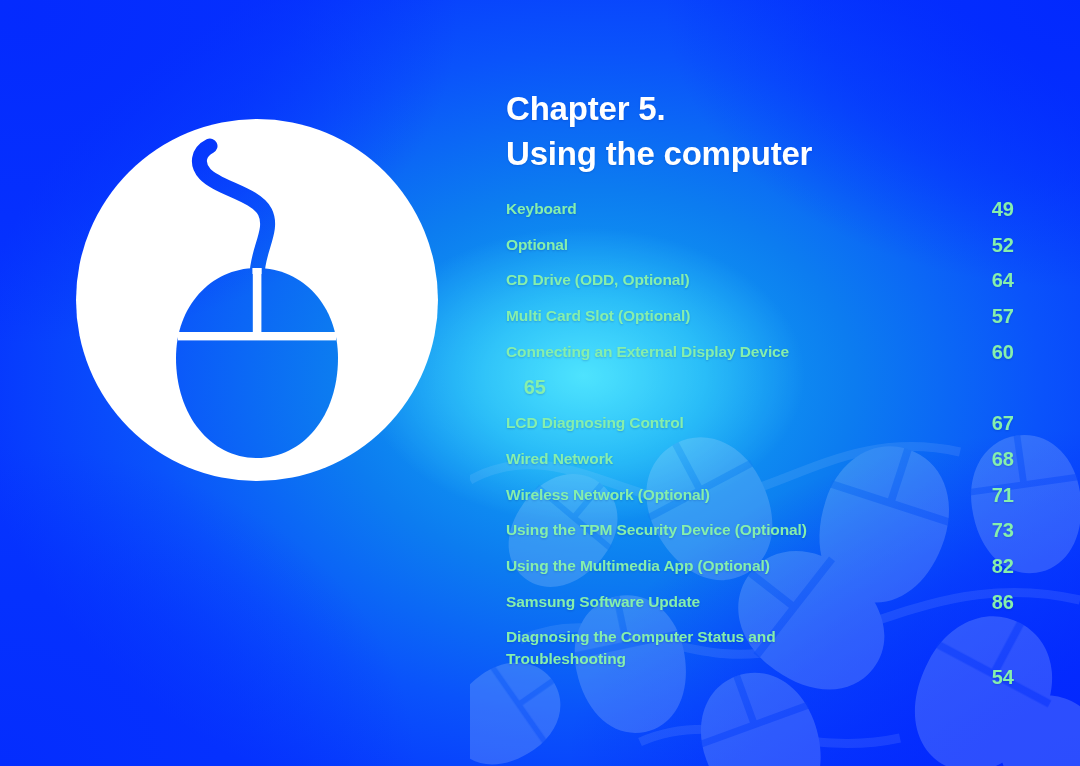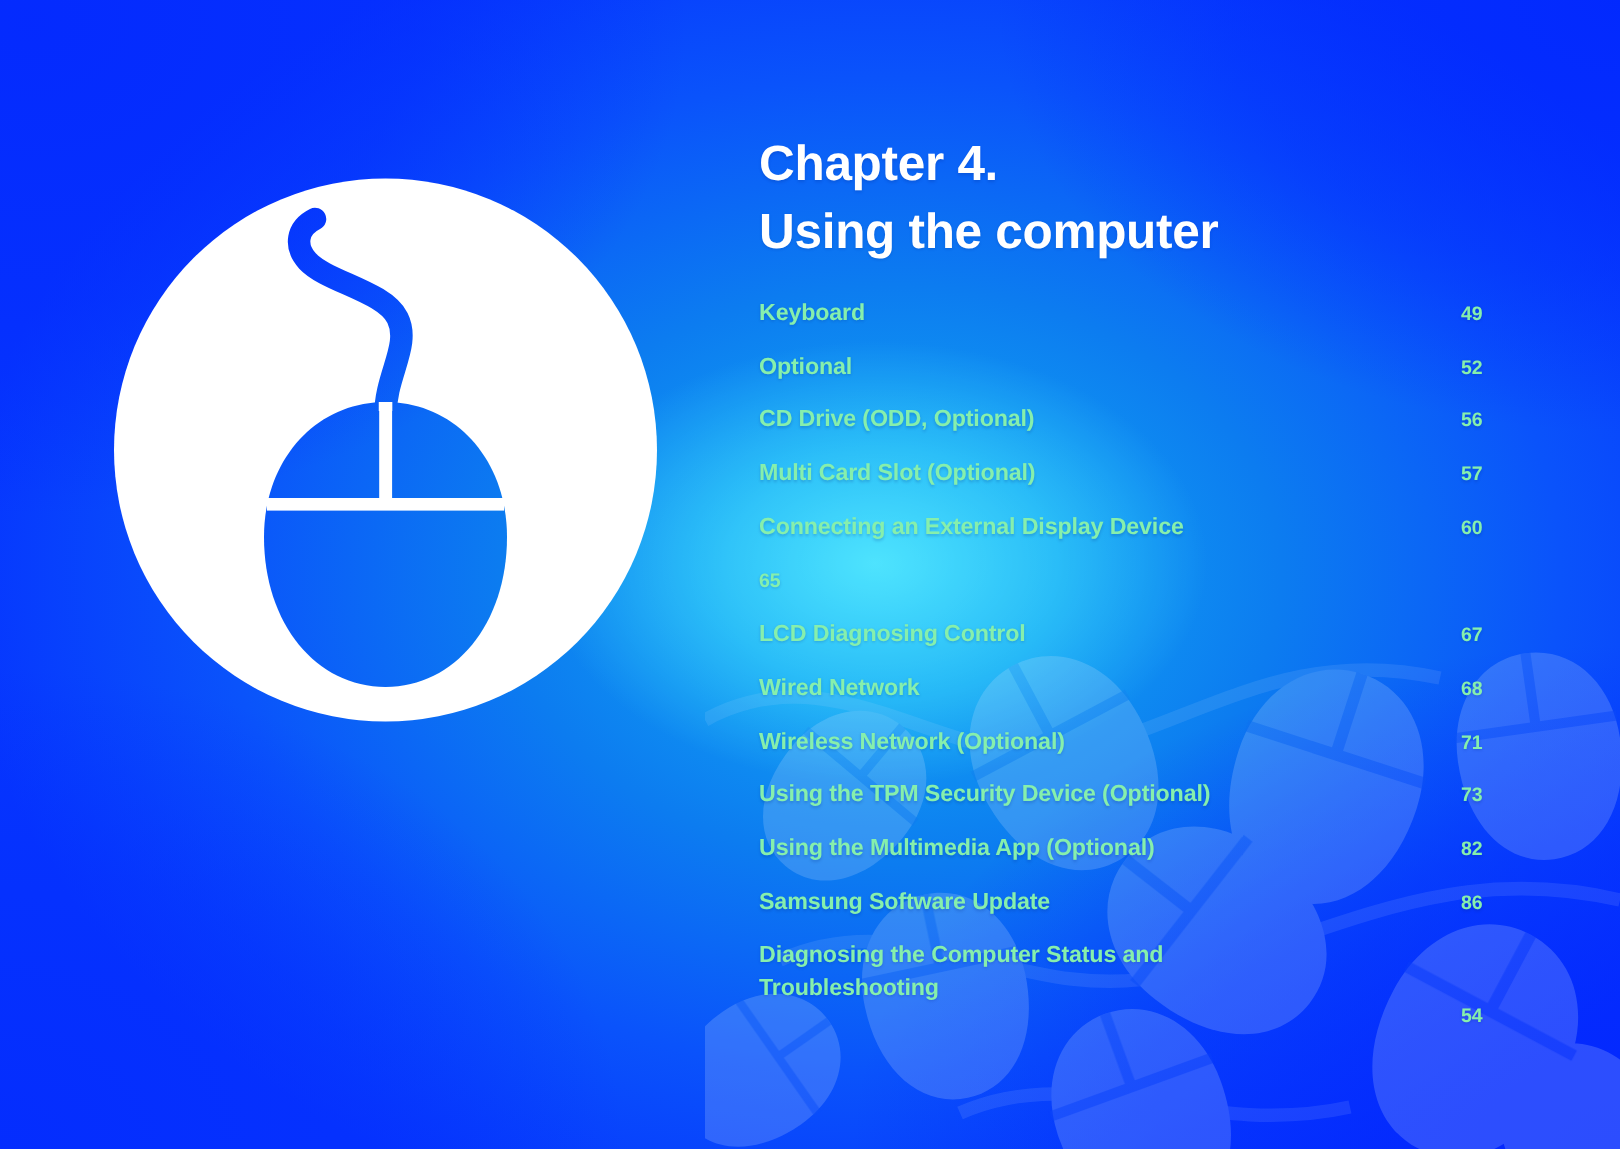--- a/index.html
+++ b/index.html
@@ -94,24 +94,25 @@
     font-weight: bold;
     line-height: 22px;
     letter-spacing: -0.1px;
     text-shadow: 0 1px 2px rgba(0,30,120,0.22);
     white-space: pre-line;
   }
   .toc-row.two-line .toc-label {
     align-self: flex-start;
   }
   .toc-page {
-    font-size: 13px;
+    font-size: 20px;
     font-weight: bold;
     line-height: 22px;
     min-width: 40px;
+    text-align: right;
     padding-right: 12px;
     text-shadow: 0 1px 2px rgba(0,30,120,0.22);
   }
   .toc-row.two-line .toc-page {
     align-self: flex-end;
   }
 </style>
 </head>
 <body>
 
@@ -233,34 +234,34 @@
 
     <rect x="0" y="0" width="400" height="420" fill="#ffffff" mask="url(#discMask)"></rect>
 
     <g fill="#ffffff">
       <rect x="192.8" y="168" width="8.6" height="68"></rect>
       <rect x="118" y="232" width="158" height="8.4"></rect>
     </g>
   </svg>
 
   <div class="content">
-    <h1 class="chapter-title"><span>Chapter 4.</span><br><span>Using the computer</span></h1>
+    <h1 class="chapter-title"><span>Chapter 5.</span><br><span>Using the computer</span></h1>
 
     <ul class="toc" id="toc-list">
         <li class="toc-row">
           <span class="toc-label">Keyboard</span>
           <span class="toc-page">49</span>
         </li>
         <li class="toc-row">
           <span class="toc-label">Optional</span>
           <span class="toc-page">52</span>
         </li>
         <li class="toc-row">
           <span class="toc-label">CD Drive (ODD, Optional)</span>
-          <span class="toc-page">56</span>
+          <span class="toc-page">64</span>
         </li>
         <li class="toc-row">
           <span class="toc-label">Multi Card Slot (Optional)</span>
           <span class="toc-page">57</span>
         </li>
         <li class="toc-row">
           <span class="toc-label">Connecting an External Display Device</span>
           <span class="toc-page">60</span>
         </li>
         <li class="toc-row">

